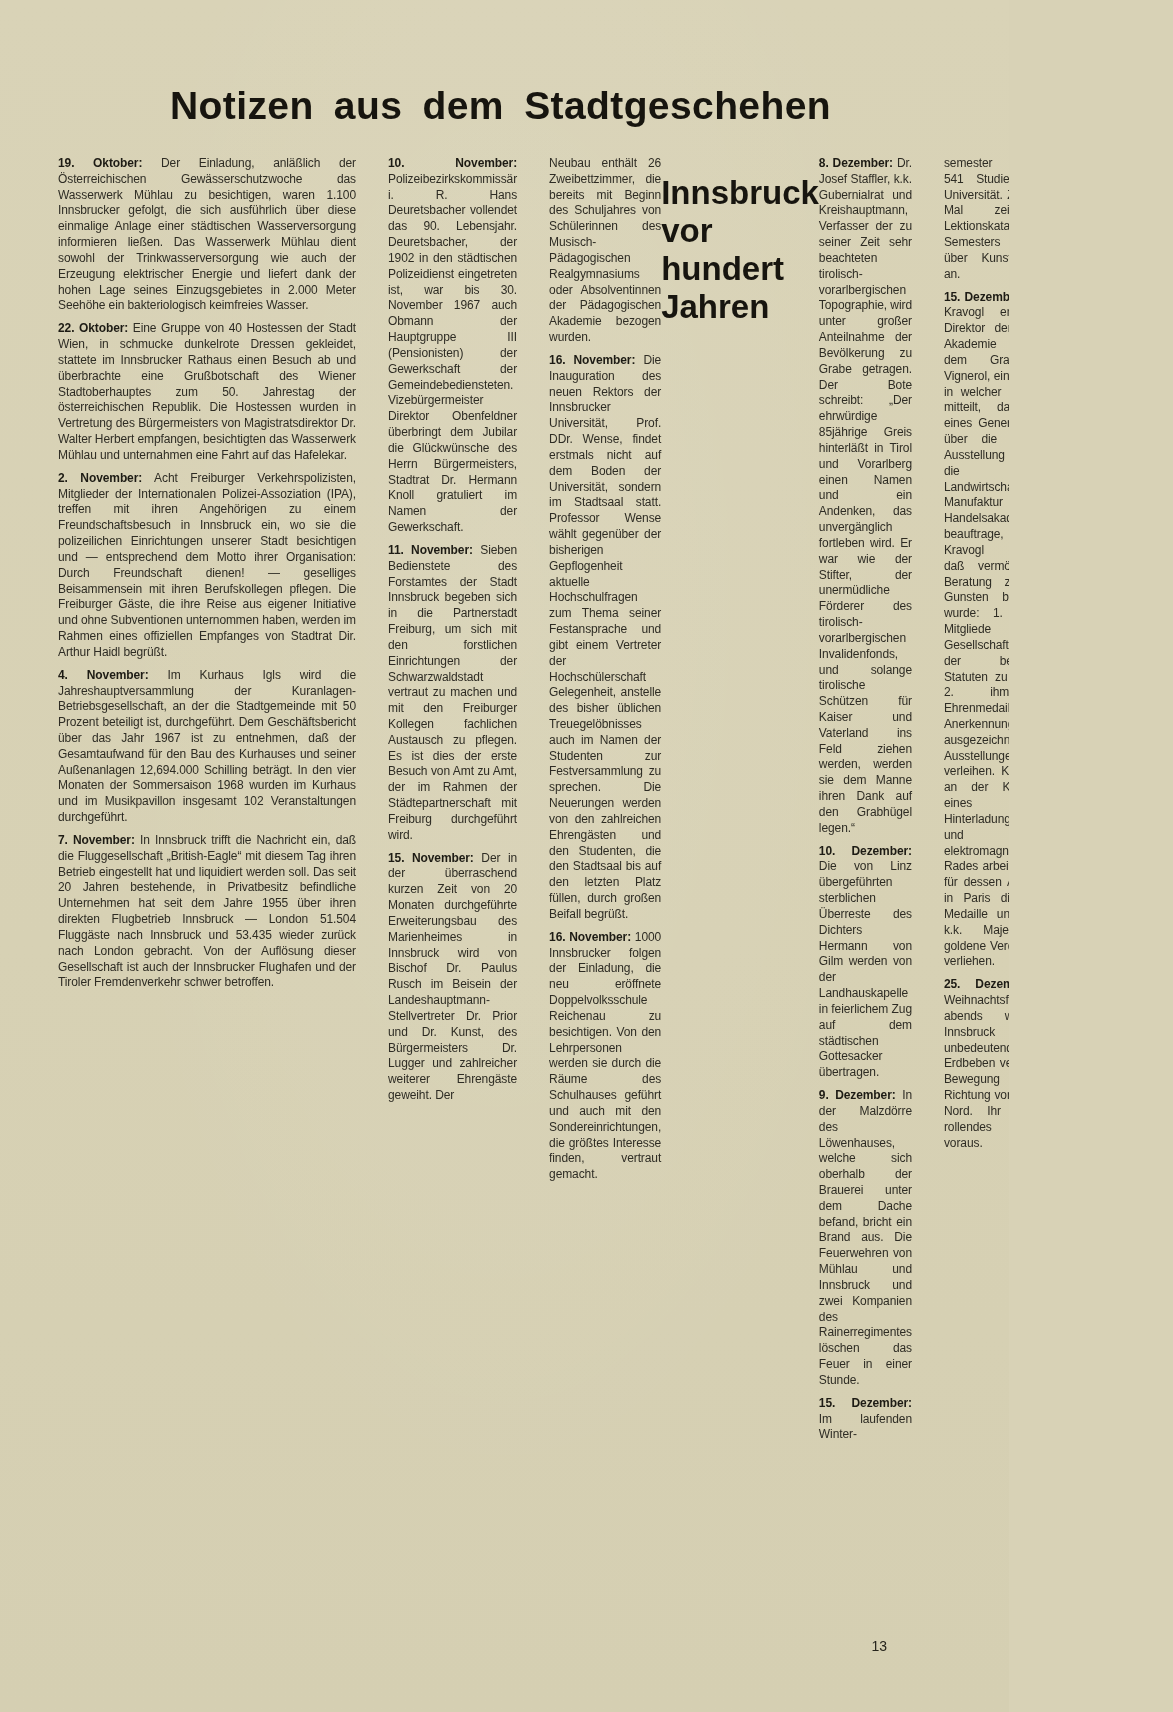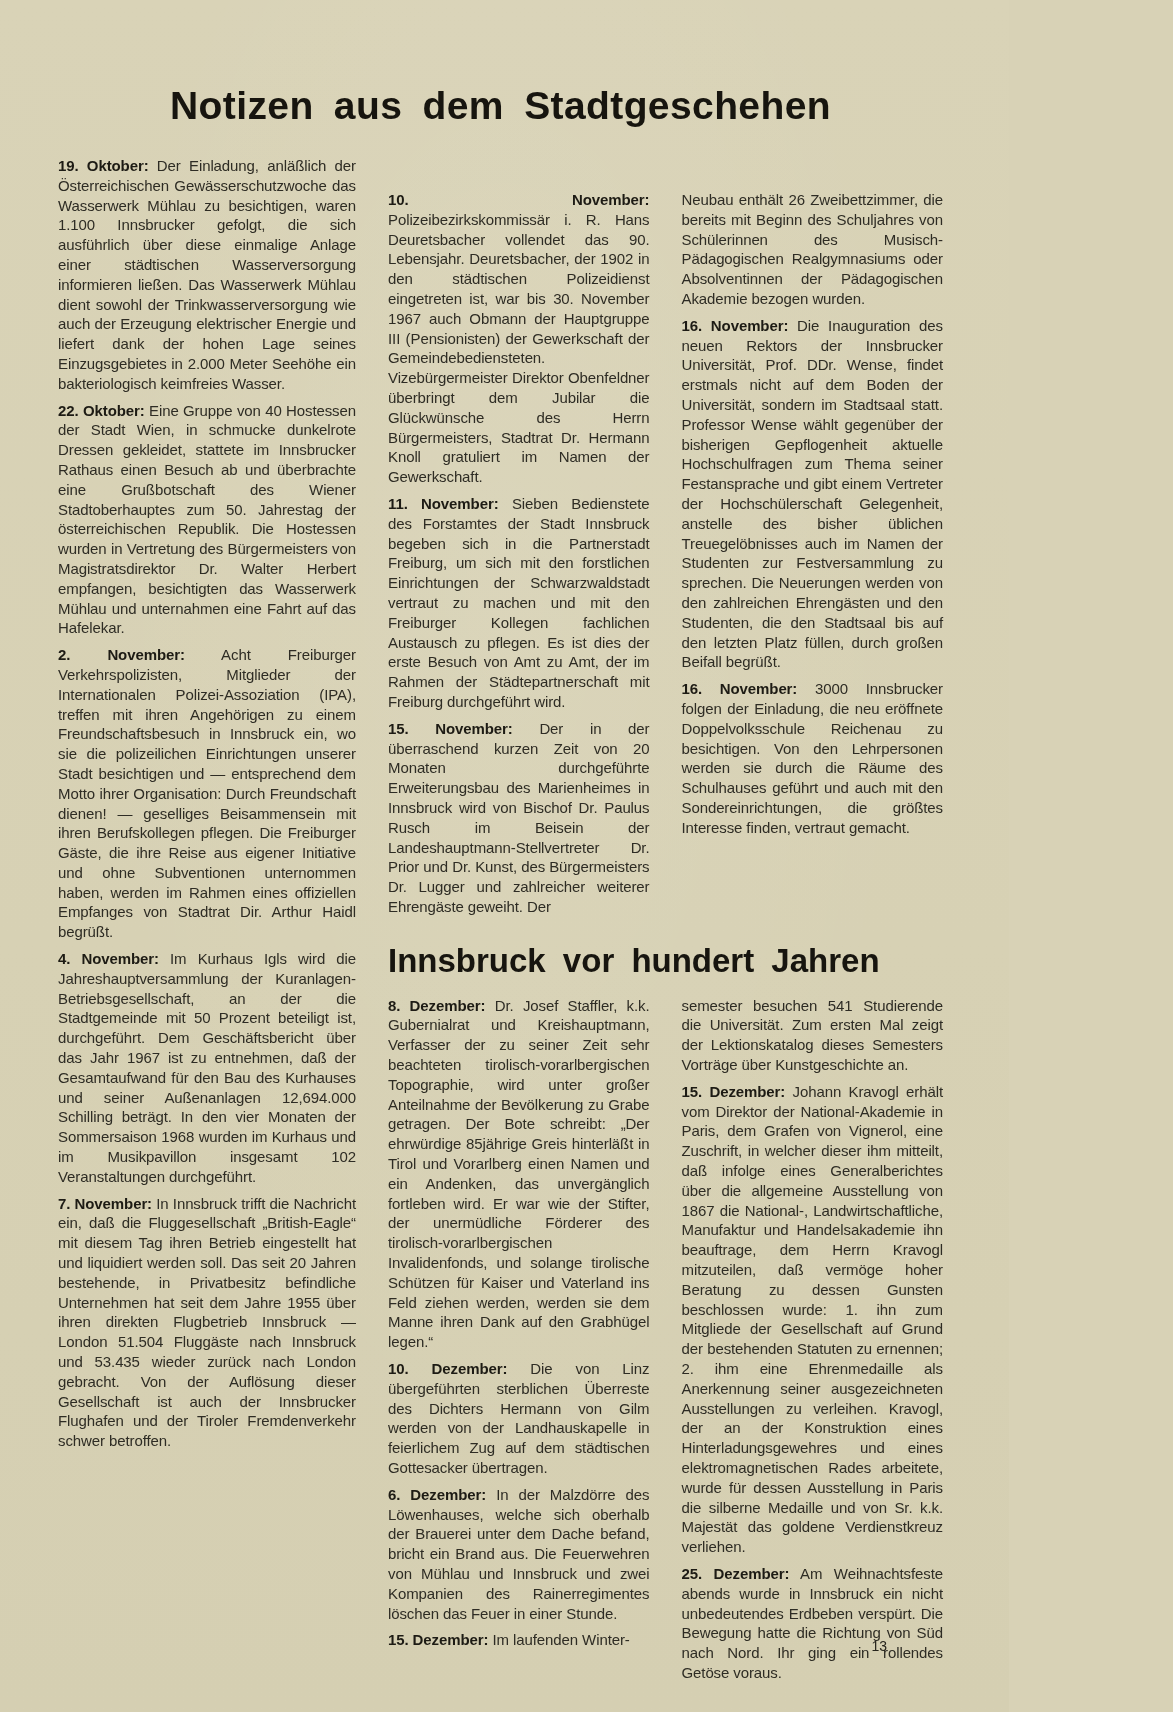--- a/index.html
+++ b/index.html
@@ -22,28 +22,28 @@
     text-align:center;
     font-size:39px;
     font-weight:700;
     letter-spacing:0.4px;
     word-spacing:9px;
     color:#17150f;
     margin-bottom:28px;
   }
   .content{ display:flex; gap:32px; }
   .col{
-    font-size:15px;
+    font-size:12px;
     line-height:1.32;
     text-align:justify;
     hyphens:auto;
     letter-spacing:-0.1px;
   }
   .col-1{ flex:0 0 298px; }
-  .right-area{ flex:1; display:flex; flex-direction:column;margin-top:34px; }
+  .right-area{ flex:1; display:flex; flex-direction:row; }
   .row{ display:flex; gap:32px; }
   .row .col{ flex:1; }
   .para{ margin-bottom:7px; }
   .lead{ font-weight:700; color:#1d1b14; }
   .section-title{
     text-align:left;
     font-size:33px;
     font-weight:700;
     word-spacing:8px;
     color:#17150f;
@@ -78,31 +78,31 @@
 
       <div class="row">
         <div class="col">
           <p class="para"><strong class="lead">10. November:</strong> <span>Polizeibezirkskommissär i. R. Hans Deuretsbacher vollendet das 90. Lebensjahr. Deuretsbacher, der 1902 in den städtischen Polizeidienst eingetreten ist, war bis 30. November 1967 auch Obmann der Hauptgruppe III (Pensionisten) der Gewerkschaft der Gemeindebediensteten. Vizebürgermeister Direktor Obenfeldner überbringt dem Jubilar die Glückwünsche des Herrn Bürgermeisters, Stadtrat Dr. Hermann Knoll gratuliert im Namen der Gewerkschaft.</span></p>
           <p class="para"><strong class="lead">11. November:</strong> <span>Sieben Bedienstete des Forstamtes der Stadt Innsbruck begeben sich in die Partnerstadt Freiburg, um sich mit den forstlichen Einrichtungen der Schwarzwaldstadt vertraut zu machen und mit den Freiburger Kollegen fachlichen Austausch zu pflegen. Es ist dies der erste Besuch von Amt zu Amt, der im Rahmen der Städtepartnerschaft mit Freiburg durchgeführt wird.</span></p>
           <p class="para"><strong class="lead">15. November:</strong> <span>Der in der überraschend kurzen Zeit von 20 Monaten durchgeführte Erweiterungsbau des Marienheimes in Innsbruck wird von Bischof Dr. Paulus Rusch im Beisein der Landeshauptmann-Stellvertreter Dr. Prior und Dr. Kunst, des Bürgermeisters Dr. Lugger und zahlreicher weiterer Ehrengäste geweiht. Der</span></p>
         </div>
         <div class="col">
           <p class="para"><strong class="lead"></strong> <span>Neubau enthält 26 Zweibettzimmer, die bereits mit Beginn des Schuljahres von Schülerinnen des Musisch-Pädagogischen Realgymnasiums oder Absolventinnen der Pädagogischen Akademie bezogen wurden.</span></p>
           <p class="para"><strong class="lead">16. November:</strong> <span>Die Inauguration des neuen Rektors der Innsbrucker Universität, Prof. DDr. Wense, findet erstmals nicht auf dem Boden der Universität, sondern im Stadtsaal statt. Professor Wense wählt gegenüber der bisherigen Gepflogenheit aktuelle Hochschulfragen zum Thema seiner Festansprache und gibt einem Vertreter der Hochschülerschaft Gelegenheit, anstelle des bisher üblichen Treuegelöbnisses auch im Namen der Studenten zur Festversammlung zu sprechen. Die Neuerungen werden von den zahlreichen Ehrengästen und den Studenten, die den Stadtsaal bis auf den letzten Platz füllen, durch großen Beifall begrüßt.</span></p>
-          <p class="para"><strong class="lead">16. November:</strong> <span>3000 Innsbrucker folgen der Einladung, die neu eröffnete Doppelvolksschule Reichenau zu besichtigen. Von den Lehrpersonen werden sie durch die Räume des Schulhauses geführt und auch mit den Sondereinrichtungen, die größtes Interesse finden, vertraut gemacht.</span></p>
+          <p class="para"><strong class="lead">16. November:</strong> <span>1000 Innsbrucker folgen der Einladung, die neu eröffnete Doppelvolksschule Reichenau zu besichtigen. Von den Lehrpersonen werden sie durch die Räume des Schulhauses geführt und auch mit den Sondereinrichtungen, die größtes Interesse finden, vertraut gemacht.</span></p>
         </div>
       </div>
 
       <h2 class="section-title">Innsbruck vor hundert Jahren</h2>
 
       <div class="row">
         <div class="col">
           <p class="para"><strong class="lead">8. Dezember:</strong> <span>Dr. Josef Staffler, k.k. Gubernialrat und Kreishauptmann, Verfasser der zu seiner Zeit sehr beachteten tirolisch-vorarlbergischen Topographie, wird unter großer Anteilnahme der Bevölkerung zu Grabe getragen. Der Bote schreibt: „Der ehrwürdige 85jährige Greis hinterläßt in Tirol und Vorarlberg einen Namen und ein Andenken, das unvergänglich fortleben wird. Er war wie der Stifter, der unermüdliche Förderer des tirolisch-vorarlbergischen Invalidenfonds, und solange tirolische Schützen für Kaiser und Vaterland ins Feld ziehen werden, werden sie dem Manne ihren Dank auf den Grabhügel legen.“</span></p>
           <p class="para"><strong class="lead">10. Dezember:</strong> <span>Die von Linz übergeführten sterblichen Überreste des Dichters Hermann von Gilm werden von der Landhauskapelle in feierlichem Zug auf dem städtischen Gottesacker übertragen.</span></p>
-          <p class="para"><strong class="lead">6. Dezember:</strong> <span>In der Malzdörre des Löwenhauses, welche sich oberhalb der Brauerei unter dem Dache befand, bricht ein Brand aus. Die Feuerwehren von Mühlau und Innsbruck und zwei Kompanien des Rainerregimentes löschen das Feuer in einer Stunde.</span></p>
+          <p class="para"><strong class="lead">9. Dezember:</strong> <span>In der Malzdörre des Löwenhauses, welche sich oberhalb der Brauerei unter dem Dache befand, bricht ein Brand aus. Die Feuerwehren von Mühlau und Innsbruck und zwei Kompanien des Rainerregimentes löschen das Feuer in einer Stunde.</span></p>
           <p class="para"><strong class="lead">15. Dezember:</strong> <span>Im laufenden Winter-</span></p>
         </div>
         <div class="col">
           <p class="para"><strong class="lead"></strong> <span>semester besuchen 541 Studierende die Universität. Zum ersten Mal zeigt der Lektionskatalog dieses Semesters Vorträge über Kunstgeschichte an.</span></p>
           <p class="para"><strong class="lead">15. Dezember:</strong> <span>Johann Kravogl erhält vom Direktor der National-Akademie in Paris, dem Grafen von Vignerol, eine Zuschrift, in welcher dieser ihm mitteilt, daß infolge eines Generalberichtes über die allgemeine Ausstellung von 1867 die National-, Landwirtschaftliche, Manufaktur und Handelsakademie ihn beauftrage, dem Herrn Kravogl mitzuteilen, daß vermöge hoher Beratung zu dessen Gunsten beschlossen wurde: 1. ihn zum Mitgliede der Gesellschaft auf Grund der bestehenden Statuten zu ernennen; 2. ihm eine Ehrenmedaille als Anerkennung seiner ausgezeichneten Ausstellungen zu verleihen. Kravogl, der an der Konstruktion eines Hinterladungsgewehres und eines elektromagnetischen Rades arbeitete, wurde für dessen Ausstellung in Paris die silberne Medaille und von Sr. k.k. Majestät das goldene Verdienstkreuz verliehen.</span></p>
           <p class="para"><strong class="lead">25. Dezember:</strong> <span>Am Weihnachtsfeste abends wurde in Innsbruck ein nicht unbedeutendes Erdbeben verspürt. Die Bewegung hatte die Richtung von Süd nach Nord. Ihr ging ein rollendes Getöse voraus.</span></p>
         </div>
       </div>
 
     </div>

